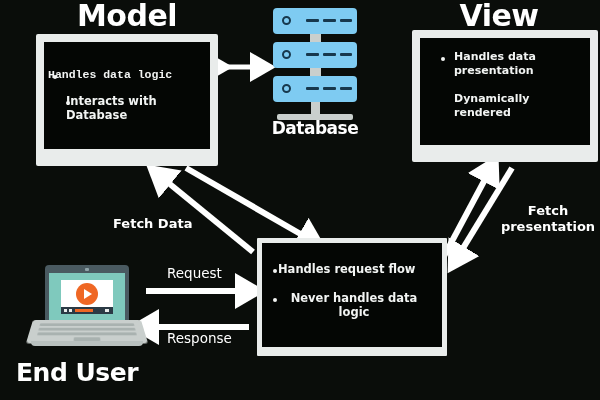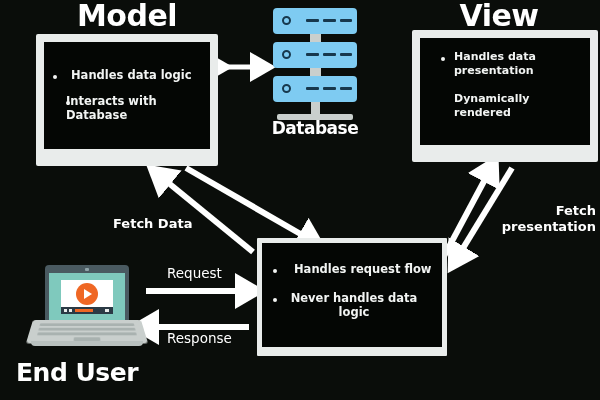--- a/index.html
+++ b/index.html
@@ -61,50 +61,50 @@
     position:absolute;
     width:4px;height:4px;border-radius:50%;
     background:#f2f4f3;
     top:7px;
   }
 
   
   #model-list{font-size:11.5px;}
   #model-list li{margin:0 0 11px 0;}
   #model-list li:last-child{margin-bottom:0;}
-  #model-list li.l1{padding-left:27px;text-align:left;}
+  #model-list li.l1{padding-left:4px;text-align:left;font-family:Liberation Mono, monospace;}
   #model-list li.l1 .bul{left:9px;}
   #model-list li.l2{padding:0 14px 0 22px;text-align:left;}
   #model-list li.l2 .bul{left:22px;}
   #model-list li.l2 span.txt{display:inline-block;}
 
   
   #view-list{font-size:11px;padding:0 8px;}
   #view-list li{margin-bottom:13px;}
   #view-list li:last-child{margin-bottom:13px;}
   #view-list li.l1{padding-left:26px;text-align:left;}
   #view-list li.l1 .bul{left:13px;}
   #view-list li.nb{padding-left:26px;text-align:left;}
 
   
   #ctrl-list{font-size:11.5px;}
   #ctrl-list li{margin-bottom:14px;}
   #ctrl-list li:last-child{margin-bottom:8px;}
-  #ctrl-list li.l1{padding-left:32px;text-align:left;}
+  #ctrl-list li.l1{padding-left:16px;text-align:left;}
   #ctrl-list li.l1 .bul{left:11px;}
   #ctrl-list li.c2{padding:0 20px 0 24px;text-align:center;}
   #ctrl-list li.c2 .bul{left:11px;}
 
   
   .lbl{
     position:absolute;color:#ffffff;white-space:nowrap;
     font-size:13px;font-weight:700;
   }
   .lbl.thin{font-weight:400;font-size:13.5px;}
-  .lbl.two{white-space:normal;text-align:right;line-height:1.25;}
+  .lbl.two{white-space:normal;text-align:center;line-height:1.25;}
 
   
   .db{position:absolute;}
   .db .bar{
     position:absolute;left:0;width:84px;height:26px;
     background:#7ecbf2;border-radius:4px;
   }
   .db .bar .dot{
     position:absolute;left:9px;top:8px;width:9px;height:9px;
     border-radius:50%;border:2.5px solid #17384d;box-sizing:border-box;

